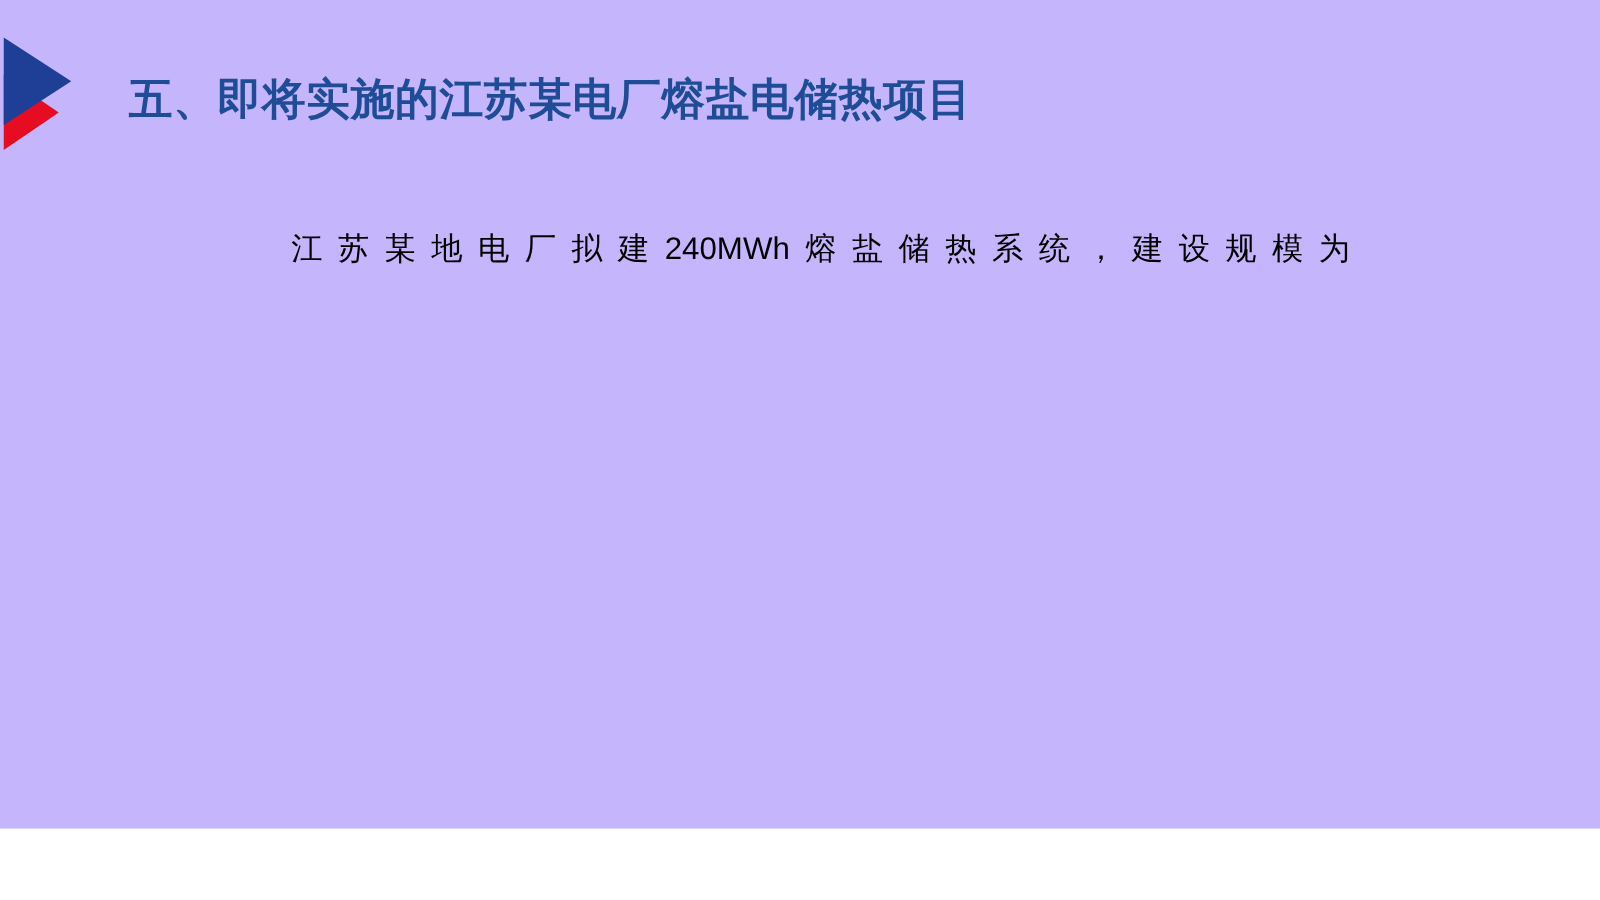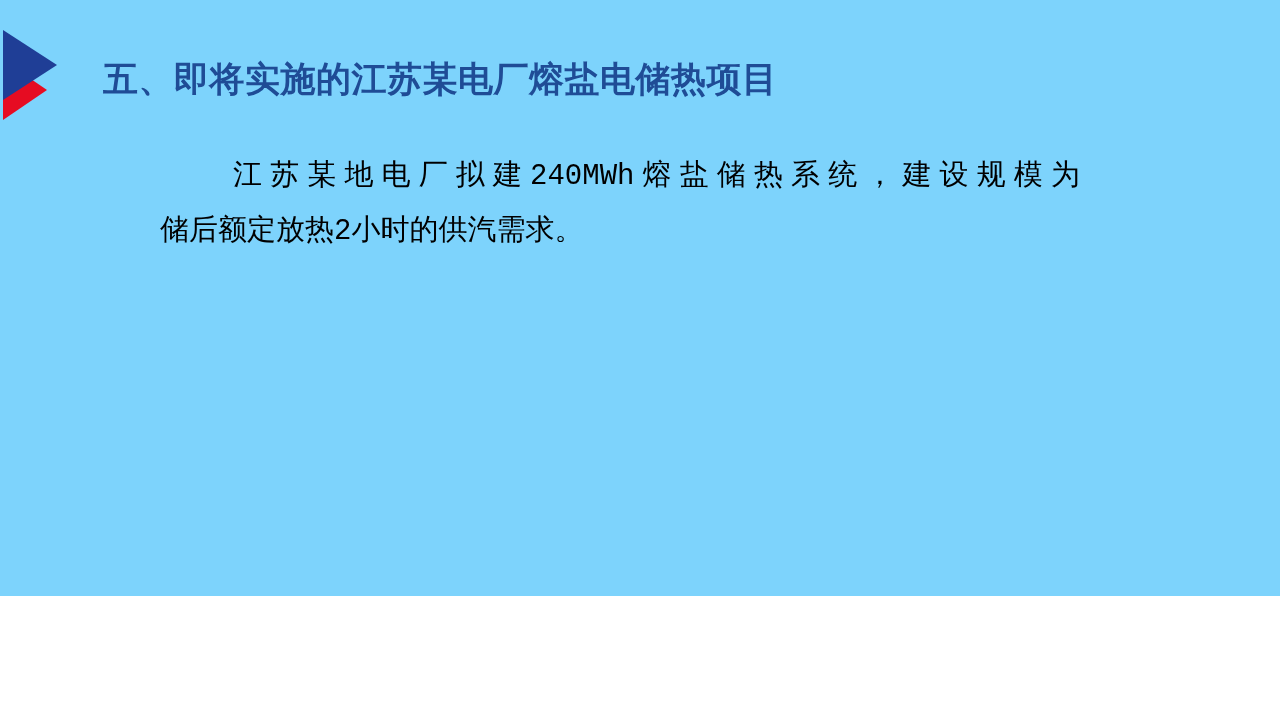--- a/index.html
+++ b/index.html
@@ -3,22 +3,22 @@
 <meta charset="utf-8">
 <style>
   html, body {
     margin: 0;
     padding: 0;
     background: #ffffff;
   }
   .slide {
     position: relative;
     width: 1280px;
-    height: 596px;
-    background: #7dd3fc;
+    height: 663px;
+    background: #c4b5fd;
     overflow: hidden;
     font-family: "Liberation Serif", "DejaVu Serif", serif;
   }
   .deco {
     position: absolute;
     left: 0;
     top: 0;
   }
   .slide-title {
     position: absolute;
@@ -29,26 +29,26 @@
     line-height: 48px;
     font-weight: bold;
     letter-spacing: 0.5px;
     color: #1F4C96;
     white-space: nowrap;
     font-family: "Liberation Serif", "DejaVu Serif", serif;
   }
   .body-paragraph {
     position: absolute;
     left: 160px;
-    top: 149px;
+    top: 172px;
     width: 920px;
     color: #000000;
-    font-size: 29px;
+    font-size: 25px;
     line-height: 55px;
-    font-family: Liberation Mono, monospace;
+    font-family: Liberation Sans, sans-serif;
   }
   .body-line {
     height: 55px;
     white-space: nowrap;
   }
   .body-line.justified {
     white-space: normal;
     text-align: justify;
     text-align-last: justify;
     text-justify: inter-character;
@@ -67,16 +67,15 @@
 
   <svg class="deco" width="70" height="140" viewBox="0 0 70 140">
     <polygon points="3,60 47,90 3,120" fill="#E60C22"></polygon>
     <polygon points="3,30 57,65 3,100" fill="#1F3E96"></polygon>
   </svg>
 
   <h1 class="slide-title">五、即将实施的江苏某电厂熔盐电储热项目</h1>
 
   <div class="body-paragraph">
     <div class="body-line justified first-indent">江苏某地电厂拟建240MWh熔盐储热系统，建设规模为</div>
-    <div class="body-line last-line">储后额定放热2小时的供汽需求。</div>
   </div>
 
 </div>
 
 </body></html>

